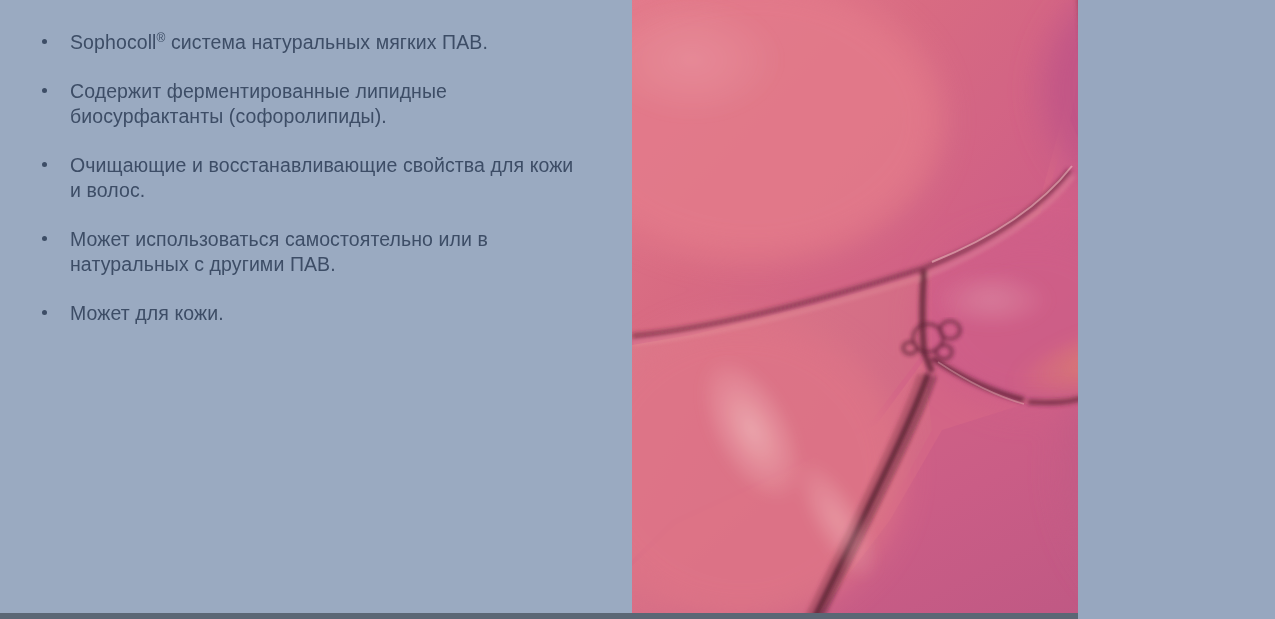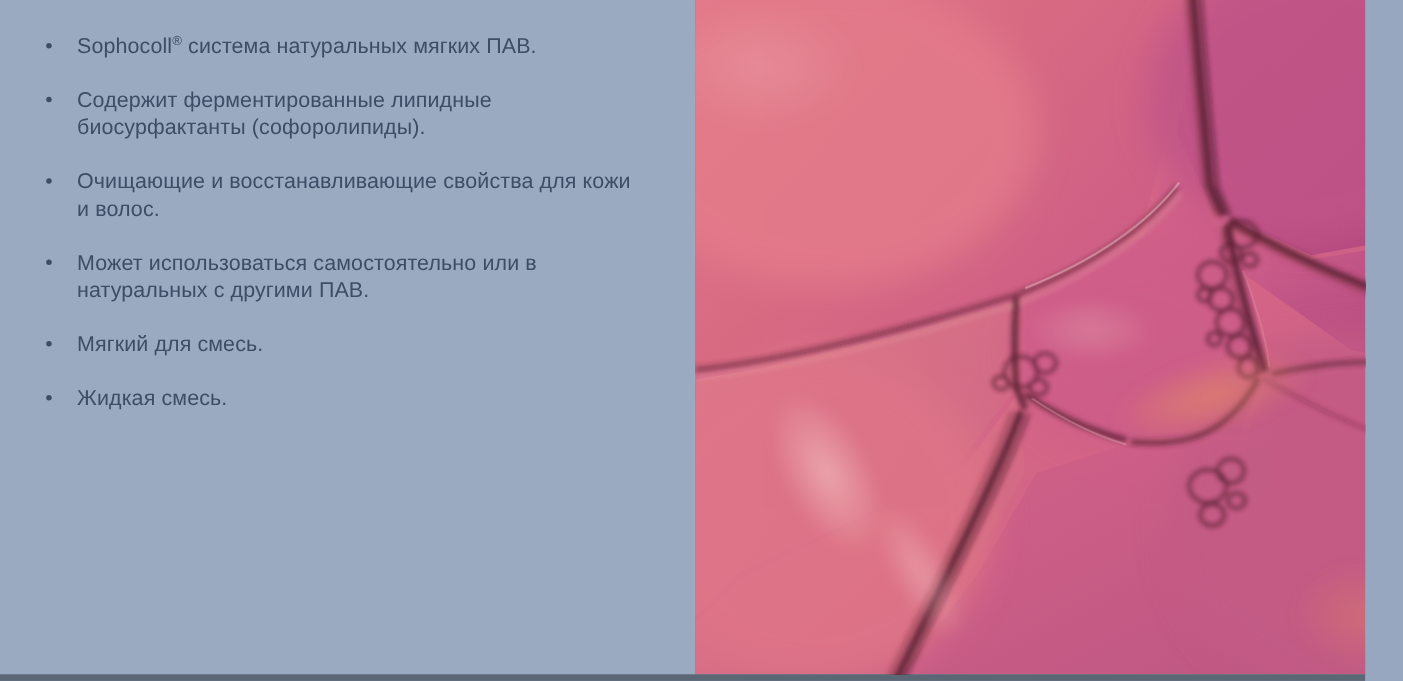--- a/index.html
+++ b/index.html
@@ -3,21 +3,21 @@
 <meta charset="utf-8">
 <title>Sophocoll slide</title>
 <style>
   html,body{margin:0;padding:0;}
   body{
     width:1275px;height:619px;overflow:hidden;
     background:#97a7bf;
     font-family:"Liberation Sans", sans-serif;
   }
   .slide{
-    position:relative;width:1241px;height:619px;overflow:hidden;
+    position:relative;width:1078px;height:619px;overflow:hidden;
     background:#97a7bf;
   }
 
   
   .text-panel{
     position:absolute;left:0;top:0;width:632px;height:613px;
     background:#9aaac1;
     box-sizing:border-box;
     padding:30px 44px 0 42px;
   }
@@ -82,27 +82,23 @@
         <span class="bullet-text">Очищающие и восстанавливающие свойства для кожи и волос.</span>
       </li>
 
       <li class="bullet-item">
         <span class="bullet-dot"></span>
         <span class="bullet-text">Может использоваться самостоятельно или в натуральных с другими ПАВ.</span>
       </li>
 
       <li class="bullet-item">
         <span class="bullet-dot"></span>
-        <span class="bullet-text">Мягкий для смесь.</span>
-      </li>
-
-      <li class="bullet-item">
-        <span class="bullet-dot"></span>
-        <span class="bullet-text">Жидкая смесь.</span>
-      </li>
+        <span class="bullet-text">Может для кожи.</span>
+      </li>
+
 
     </ul>
   </div>
 
   <div class="photo">
     <svg viewBox="0 0 643 613" xmlns="http://www.w3.org/2000/svg" preserveAspectRatio="xMidYMid slice">
       <defs>
         <linearGradient id="gTL" x1="0" y1="0" x2="1" y2="0.7">
           <stop offset="0" stop-color="#e98090"></stop>
           <stop offset="0.45" stop-color="#de6f85"></stop>

